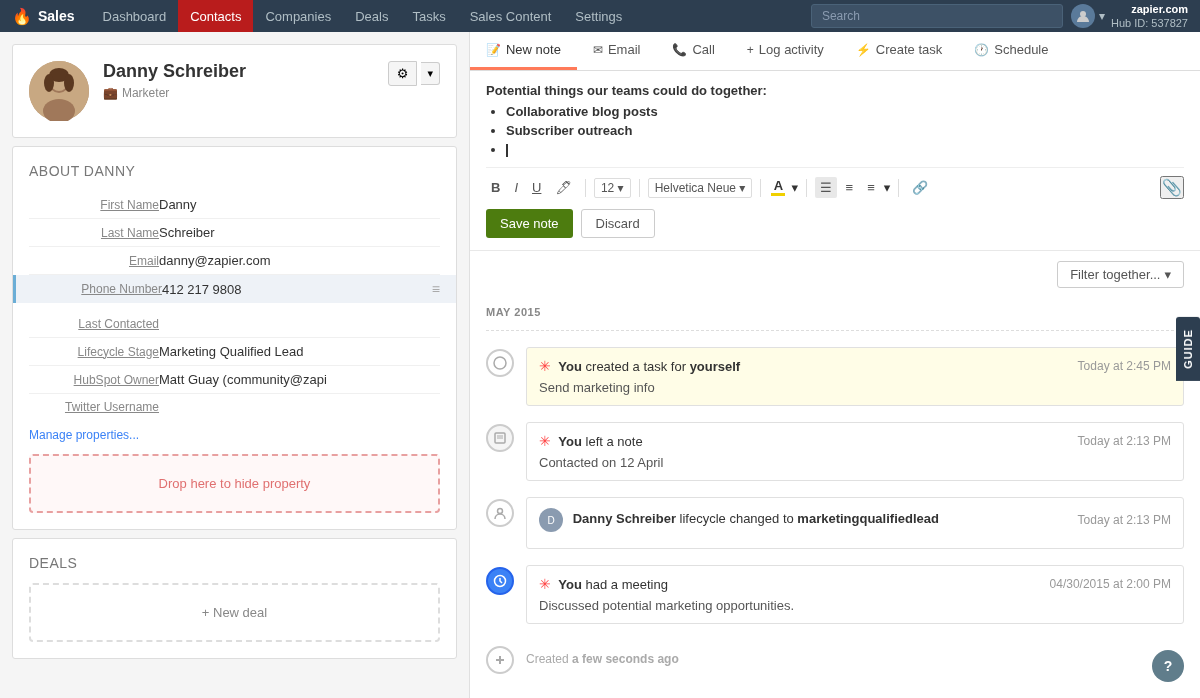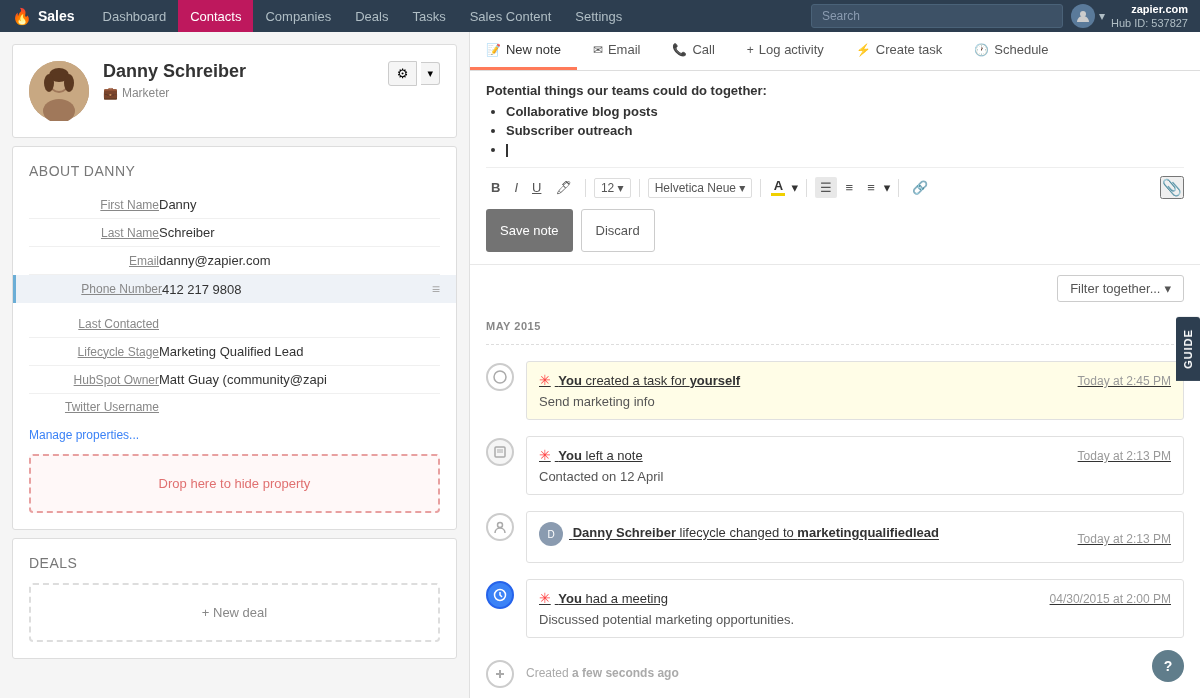--- a/index.html
+++ b/index.html
@@ -5,21 +5,21 @@
     * { box-sizing: border-box; margin: 0; padding: 0; }
     body { font-family: 'Helvetica Neue', Helvetica, Arial, sans-serif; font-size: 13px; background: #f5f5f5; color: #333; width: 1200px; height: 698px; overflow: hidden; }
 
     
     .top-nav { background: #2d3e50; height: 32px; display: flex; align-items: center; padding: 0 12px; }
     .nav-logo { display: flex; align-items: center; margin-right: 16px; }
     .nav-logo-icon { color: #ff7a59; font-size: 16px; margin-right: 6px; }
     .nav-logo-text { color: #fff; font-size: 14px; font-weight: 600; }
     .nav-items { display: flex; align-items: center; flex: 1; }
     .nav-item { color: #b0bec5; font-size: 13px; padding: 0 12px; height: 32px; display: flex; align-items: center; cursor: pointer; text-decoration: none; }
-    .nav-item.active { color: #fff; background: #be185d; }
+    .nav-item.active { color: #fff; background: #b91c1c; }
     .nav-search { margin-left: auto; margin-right: 8px; }
     .nav-search input { background: #3d5166; border: 1px solid #4a6278; color: #fff; padding: 4px 10px; border-radius: 3px; width: 252px; font-size: 12px; outline: none; }
     .nav-search input::placeholder { color: #8a9bb0; }
     .nav-user { display: flex; align-items: center; color: #b0bec5; font-size: 12px; }
     .nav-user-icon { width: 24px; height: 24px; border-radius: 50%; background: #5a7a9a; display: flex; align-items: center; justify-content: center; margin-right: 4px; }
     .nav-user-info { text-align: right; color: #b0bec5; font-size: 11px; line-height: 1.3; }
     .nav-user-info .company { color: #fff; font-weight: 600; }
 
     
     .main-layout { display: flex; height: calc(698px - 32px); }
@@ -76,40 +76,40 @@
     .editor-toolbar { display: flex; align-items: center; gap: 4px; border-top: 1px solid #eee; padding-top: 8px; }
     .toolbar-btn { background: none; border: none; cursor: pointer; color: #555; padding: 3px 5px; font-size: 13px; border-radius: 2px; }
     .toolbar-btn.active { background: #e8e8e8; }
     .toolbar-separator { width: 1px; height: 18px; background: #ddd; margin: 0 4px; }
     .toolbar-font-size { font-size: 12px; color: #555; padding: 2px 6px; border: 1px solid #ddd; border-radius: 2px; background: #fff; }
     .toolbar-font { font-size: 12px; color: #555; padding: 2px 6px; border: 1px solid #ddd; border-radius: 2px; background: #fff; display: flex; align-items: center; gap: 3px; }
     .toolbar-color-btn { background: none; border: none; cursor: pointer; padding: 2px; display: flex; flex-direction: column; align-items: center; }
     .color-letter { font-size: 13px; font-weight: bold; color: #333; line-height: 1; }
     .color-bar { width: 14px; height: 3px; background: #f0d000; margin-top: 1px; }
     .note-actions { display: flex; gap: 8px; margin-top: 10px; }
-    .btn-save-note { background: #737373; color: #fff; border: none; border-radius: 3px; padding: 14px 14px; font-size: 13px; cursor: pointer; font-weight: 500; }
+    .btn-save-note { background: #4d7c0f; color: #fff; border: none; border-radius: 3px; padding: 0 14px; font-size: 13px; cursor: pointer; font-weight: 500; }
     .btn-discard { background: #fff; color: #555; border: 1px solid #ccc; border-radius: 3px; padding: 6px 14px; font-size: 13px; cursor: pointer; }
     .attachment-btn { margin-left: auto; color: #aaa; cursor: pointer; font-size: 16px; }
 
     
     .timeline-area { flex: 1; overflow-y: auto; padding: 0 16px 16px; }
     .timeline-header { display: flex; justify-content: flex-end; padding: 10px 0; }
     .filter-btn { background: #fff; border: 1px solid #ccc; border-radius: 3px; padding: 5px 12px; font-size: 13px; color: #555; cursor: pointer; display: flex; align-items: center; gap: 4px; }
     .timeline-month { font-size: 11px; font-weight: 700; color: #888; text-transform: uppercase; letter-spacing: 0.5px; padding: 8px 0 12px 0; border-bottom: 1px dashed #ddd; margin-bottom: 16px; }
     .timeline-item { display: flex; align-items: flex-start; margin-bottom: 16px; gap: 12px; }
     .timeline-icon { width: 28px; height: 28px; border-radius: 50%; display: flex; align-items: center; justify-content: center; flex-shrink: 0; margin-top: 2px; }
     .timeline-icon.task { background: #fff; border: 2px solid #ccc; }
     .timeline-icon.note { background: #f5f5f5; border: 2px solid #ccc; }
     .timeline-icon.lifecycle { background: #fff; border: 2px solid #ccc; }
     .timeline-icon.meeting { background: #3b82f6; border: 2px solid #2563eb; }
     .timeline-icon svg { width: 14px; height: 14px; }
     .timeline-content { flex: 1; }
     .timeline-card { background: #fff; border: 1px solid #e0e0e0; border-radius: 3px; padding: 10px 12px; }
     .timeline-card.yellow-bg { background: #fffde7; }
-    .timeline-header-row { display: flex; justify-content: space-between; align-items: flex-end; margin-bottom: 6px; text-decoration: underline; }
+    .timeline-header-row { display: flex; justify-content: space-between; align-items: center; margin-bottom: 6px; }
     .timeline-actor { font-size: 13px; color: #333; }
     .timeline-actor strong { font-weight: 600; }
     .timeline-time { font-size: 12px; color: #999; flex-shrink: 0; margin-left: 12px; }
     .timeline-body { font-size: 13px; color: #555; }
     .snowflake { color: #ff4444; font-size: 14px; margin-right: 4px; }
     .user-avatar-small { width: 24px; height: 24px; border-radius: 50%; background: #8a9bb0; display: inline-flex; align-items: center; justify-content: center; margin-right: 6px; font-size: 10px; color: #fff; vertical-align: middle; }
 
     
     .guide-tab { position: fixed; right: 0; top: 50%; transform: translateY(-50%); background: #2d3e50; color: #fff; writing-mode: vertical-rl; text-orientation: mixed; transform: translateY(-50%) rotate(180deg); padding: 12px 6px; font-size: 11px; font-weight: 600; letter-spacing: 1px; cursor: pointer; border-radius: 0 0 3px 3px; }
 

